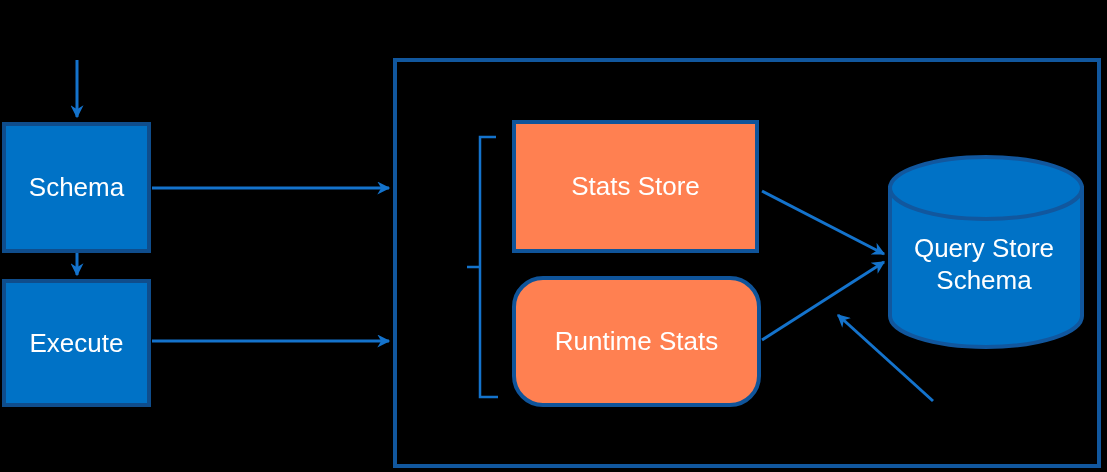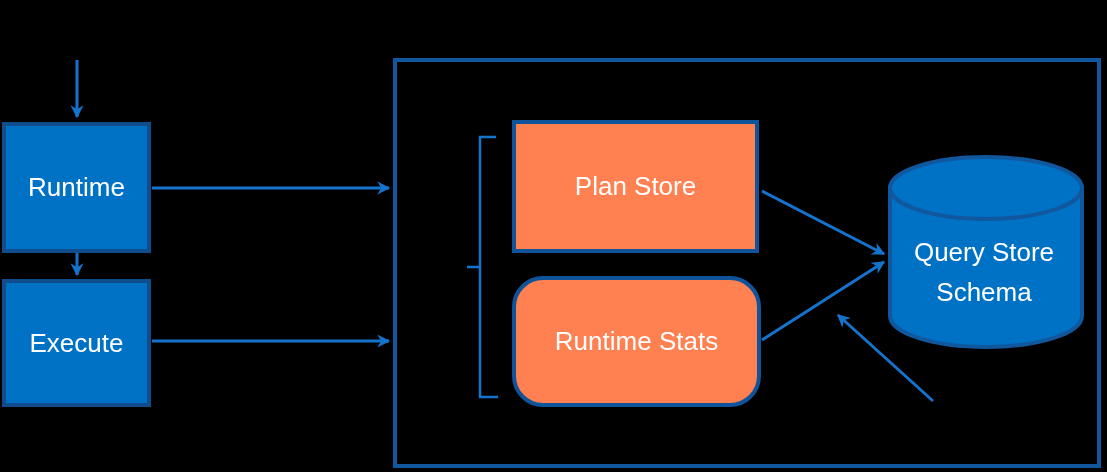--- a/index.html
+++ b/index.html
@@ -53,21 +53,21 @@
     z-index:2;
   }
   .overlay .arrow-line{stroke:var(--arrow);stroke-width:3;fill:none;}
   .overlay .bracket{stroke:var(--arrow);stroke-width:2.5;fill:none;}
   .overlay .cyl-body{fill:var(--blue-fill);stroke:var(--outer-border);stroke-width:4;}
   .overlay .cyl-top{fill:var(--blue-fill);stroke:var(--outer-border);stroke-width:4;}
   .overlay .arrow-head{fill:var(--arrow);}
   .cylinder-label{
     position:absolute;
     left:884px;top:232px;width:200px;
-    color:var(--text);font-size:26px;line-height:40px;
+    color:var(--text);font-size:26px;line-height:32px;
     text-align:center;
     z-index:3;
   }
 </style>
 </head>
 <body>
 
 <div class="stage">
 
   <div class="outer-box"></div>
@@ -89,29 +89,29 @@
     <line class="arrow-line" x1="77" y1="60" x2="77" y2="117" marker-end="url(#ah)"></line>
     <line class="arrow-line" x1="77" y1="253" x2="77" y2="275" marker-end="url(#ah)"></line>
     <line class="arrow-line" x1="152" y1="188" x2="389" y2="188" marker-end="url(#ah)"></line>
     <line class="arrow-line" x1="152" y1="341" x2="389" y2="341" marker-end="url(#ah)"></line>
     <line class="arrow-line" x1="762" y1="191" x2="884" y2="254" marker-end="url(#ah)"></line>
     <line class="arrow-line" x1="762" y1="340" x2="884" y2="262" marker-end="url(#ah)"></line>
     <line class="arrow-line" x1="933" y1="401" x2="838" y2="315" marker-end="url(#ah)"></line>
   </svg>
 
   <div class="node blue-node compile">
-    <span>Runtime</span>
+    <span>Schema</span>
   </div>
 
   <div class="node blue-node execute">
     <span>Execute</span>
   </div>
 
   <div class="node orange-node plan-store">
-    <span>Plan Store</span>
+    <span>Stats Store</span>
   </div>
 
   <div class="node orange-node runtime-stats">
     <span>Runtime Stats</span>
   </div>
 
   <div class="cylinder-label">Query Store Schema</div>
 
 </div>
 

